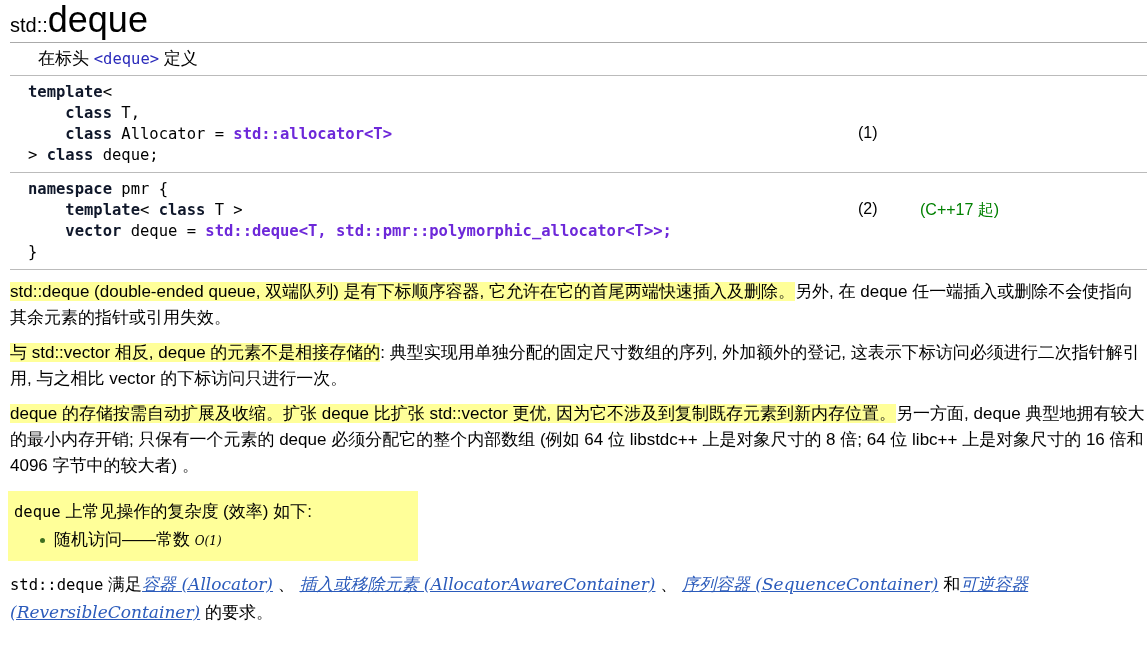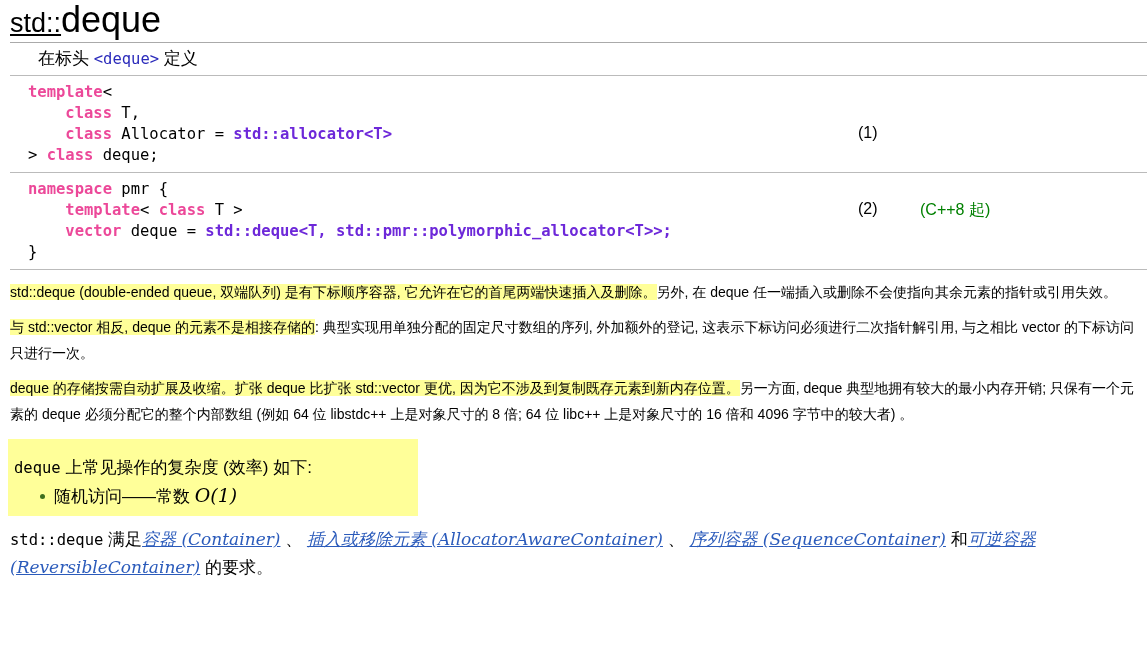--- a/index.html
+++ b/index.html
@@ -17,23 +17,22 @@
 
   
   .page-title {
     margin: 0;
     padding: 2px 0 4px 10px;
     font-weight: normal;
     line-height: 1.0;
     white-space: nowrap;
   }
   .page-title .ns {
-    font-size: 27px;
+    font-size: 20px;
     letter-spacing: 0px;
-    text-decoration: underline;
   }
   .page-title .name {
     font-size: 36px;
   }
   .rule {
     height: 1px;
     background: #aaaaaa;
     margin: 0 0 0 10px;
     width: 1137px;
   }
@@ -81,49 +80,49 @@
   }
   .decl-num.n1 { padding-top: 42px; }
   .decl-since {
     flex: 1 1 auto;
     font-size: 16px;
     padding-top: 21px;
     color: #008000;
     white-space: nowrap;
   }
   
-  .kw  { color: #ec4899; font-weight: bold; }
+  .kw  { color: #0f172a; font-weight: bold; }
   .ty  { color: #6d28d9; font-weight: bold; }
   .pl  { color: #000000; }
 
   
   .prose {
     margin: 0 8px 0 10px;
     width: 1135px;
   }
   p.para {
     margin: 9px 0 0 0;
-    font-size: 14px;
+    font-size: 17px;
     line-height: 26px;
     text-align: left;
     color: #000;
   }
   .mono {
     font-family: "DejaVu Sans Mono", "Liberation Mono", monospace;
     font-size: 15.5px;
   }
   .hl {
     background: #ffff99;
   }
 
   
   .complexity-box {
     background: #ffff99;
     margin: 12px 0 0 8px;
-    padding: 16px 10px 6px 6px;
+    padding: 8px 10px 6px 6px;
     width: 410px;
     box-sizing: border-box;
   }
   .complexity-box .intro {
     font-size: 17px;
     line-height: 26px;
     margin: 0 0 1px 0;
   }
   .complexity-box ul {
     margin: 0;
@@ -142,21 +141,21 @@
     left: 0;
     top: 12px;
     width: 5px;
     height: 5px;
     border-radius: 50%;
     background: #3f6f1f;
   }
   .bigo {
     font-family: "DejaVu Serif", "Liberation Serif", serif;
     font-style: italic;
-    font-size: 19px;
+    font-size: 12px;
   }
 
   
   .req {
     margin: 10px 0 0 10px;
     width: 1135px;
     font-size: 17px;
     line-height: 27px;
   }
   .lnk {
@@ -186,21 +185,21 @@
     <div class="decl-num n1">(1)</div>
     <div class="decl-since"></div>
   </div>
 
   <div class="decl-row">
     <div class="decl-code"><span class="kw">namespace</span> <span class="pl">pmr {</span>
     <span class="kw">template</span><span class="pl">&lt; </span><span class="kw">class</span><span class="pl"> T &gt;</span>
     <span class="kw">vector</span> <span class="pl">deque = </span><span class="ty">std::deque&lt;T, std::pmr::polymorphic_allocator&lt;T&gt;&gt;;</span>
 <span class="pl">}</span></div>
     <div class="decl-num">(2)</div>
-    <div class="decl-since">(C++8 起)</div>
+    <div class="decl-since">(C++17 起)</div>
   </div>
 
 </div>
 
 <div class="prose">
 
   <p class="para"><span class="hl">std::deque (double-ended queue, 双端队列) 是有下标顺序容器, 它允许在它的首尾两端快速插入及删除。</span><span>另外, 在 deque 任一端插入或删除不会使指向其余元素的指针或引用失效。</span></p>
 
   <p class="para"><span class="hl">与 std::vector 相反, deque 的元素不是相接存储的</span><span>: 典型实现用单独分配的固定尺寸数组的序列, 外加额外的登记, 这表示下标访问必须进行二次指针解引用, 与之相比 vector 的下标访问只进行一次。</span></p>
 
@@ -208,13 +207,13 @@
 
 </div>
 
 <div class="complexity-box">
   <div class="intro"><span class="mono">deque</span><span> 上常见操作的复杂度 (效率) 如下:</span></div>
   <ul>
     <li><span>随机访问——常数 </span><span class="bigo">O(1)</span></li>
   </ul>
 </div>
 
-<p class="req"><span class="mono">std::deque</span><span> 满足</span><a class="lnk" href="#">容器 (Container)</a><span> 、 </span><a class="lnk" href="#">插入或移除元素 (AllocatorAwareContainer)</a><span> 、 </span><a class="lnk" href="#">序列容器 (SequenceContainer)</a><span> 和</span><a class="lnk" href="#">可逆容器 (ReversibleContainer)</a><span> 的要求。</span></p>
+<p class="req"><span class="mono">std::deque</span><span> 满足</span><a class="lnk" href="#">容器 (Allocator)</a><span> 、 </span><a class="lnk" href="#">插入或移除元素 (AllocatorAwareContainer)</a><span> 、 </span><a class="lnk" href="#">序列容器 (SequenceContainer)</a><span> 和</span><a class="lnk" href="#">可逆容器 (ReversibleContainer)</a><span> 的要求。</span></p>
 
 </body></html>

